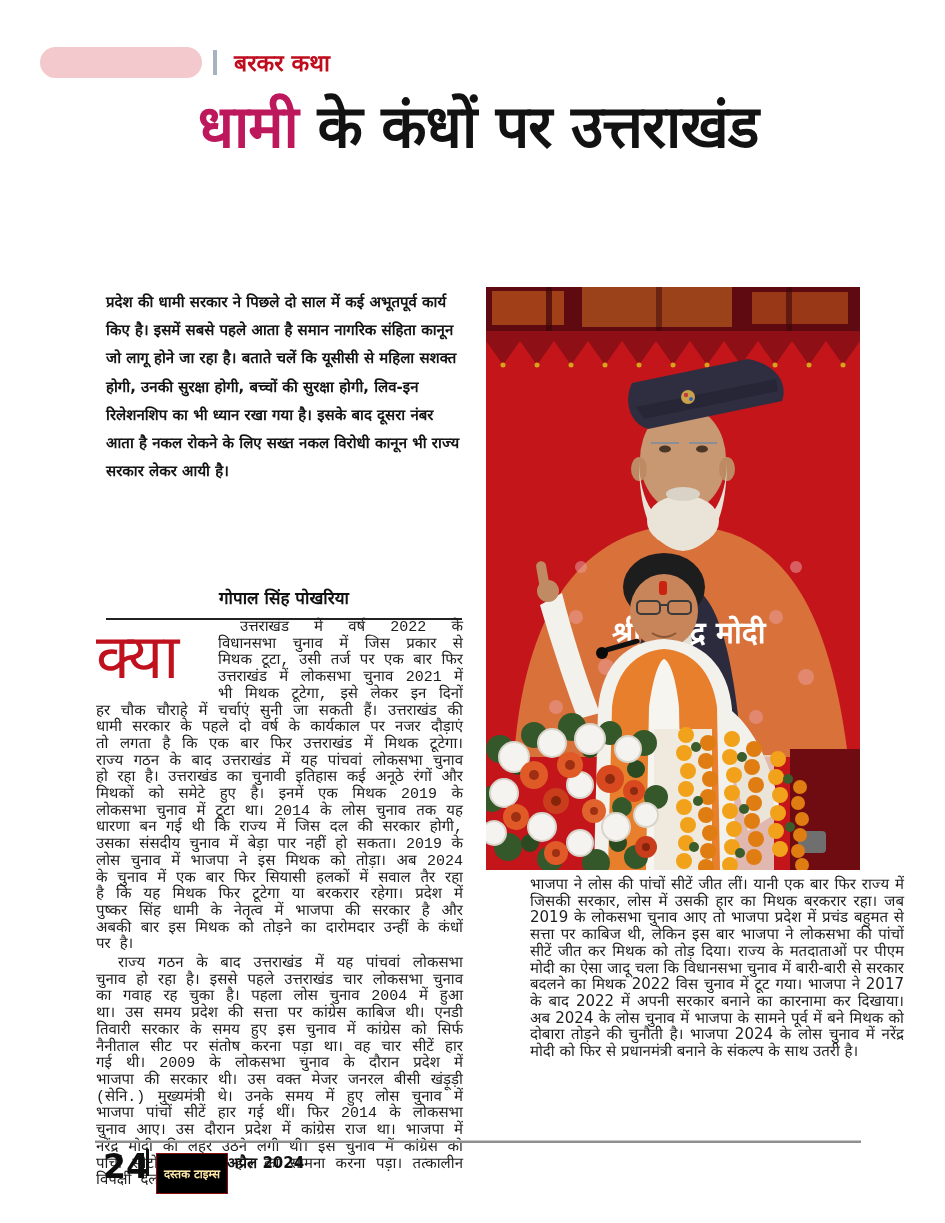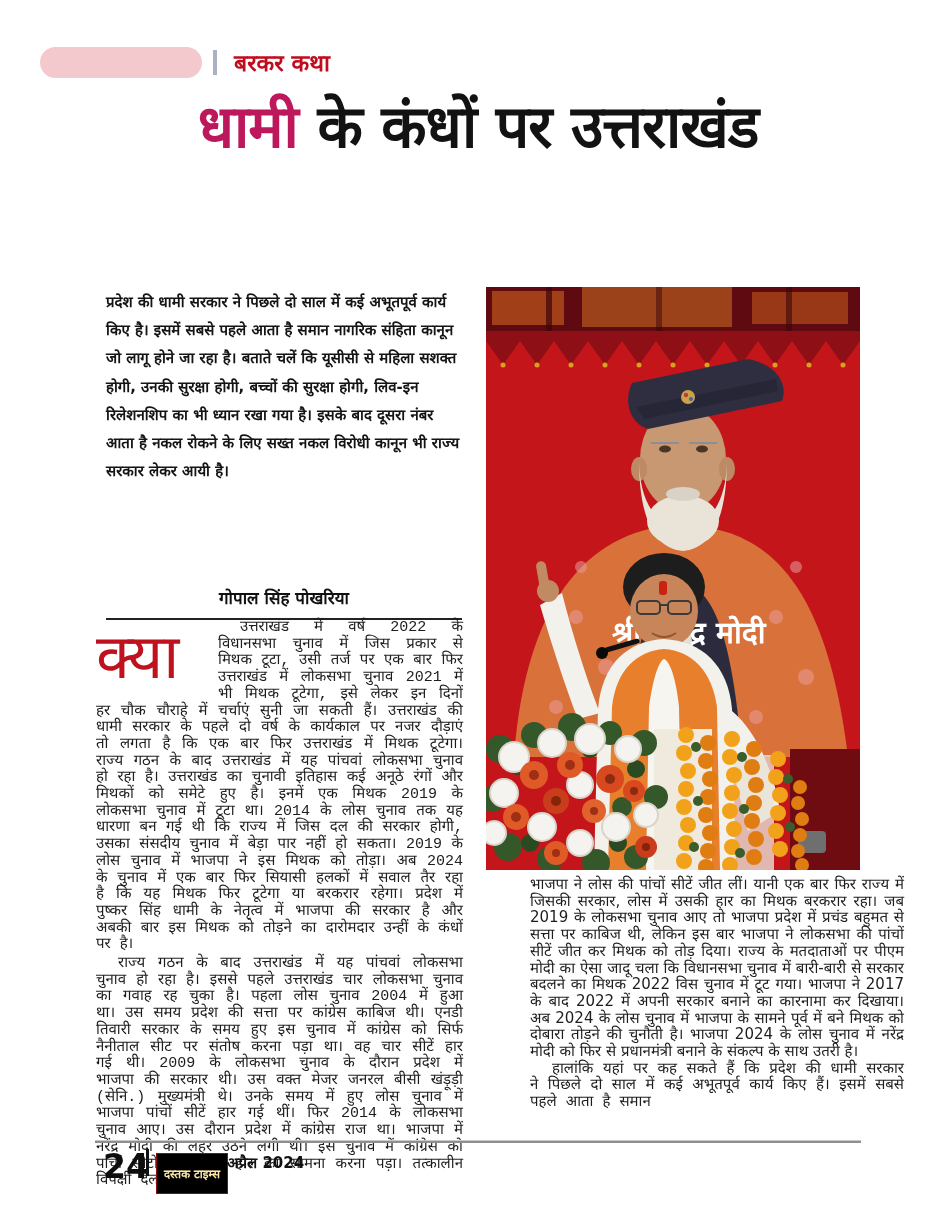--- a/index.html
+++ b/index.html
@@ -288,21 +288,20 @@
   </div>
 
   <div class="leftcol body-text">
     <div class="dropcap">क्या</div>
     <p class="para indent">उत्तराखंड में वर्ष 2022 के विधानसभा चुनाव में जिस प्रकार से मिथक टूटा, उसी तर्ज पर एक बार फिर उत्तराखंड में लोकसभा चुनाव 2021 में भी मिथक टूटेगा, इसे लेकर इन दिनों हर चौक चौराहे में चर्चाएं सुनी जा सकती हैं। उत्तराखंड की धामी सरकार के पहले दो वर्ष के कार्यकाल पर नजर दौड़ाएं तो लगता है कि एक बार फिर उत्तराखंड में मिथक टूटेगा। राज्य गठन के बाद उत्तराखंड में यह पांचवां लोकसभा चुनाव हो रहा है। उत्तराखंड का चुनावी इतिहास कई अनूठे रंगों और मिथकों को समेटे हुए है। इनमें एक मिथक 2019 के लोकसभा चुनाव में टूटा था। 2014 के लोस चुनाव तक यह धारणा बन गई थी कि राज्य में जिस दल की सरकार होगी, उसका संसदीय चुनाव में बेड़ा पार नहीं हो सकता। 2019 के लोस चुनाव में भाजपा ने इस मिथक को तोड़ा। अब 2024 के चुनाव में एक बार फिर सियासी हलकों में सवाल तैर रहा है कि यह मिथक फिर टूटेगा या बरकरार रहेगा। प्रदेश में पुष्कर सिंह धामी के नेतृत्व में भाजपा की सरकार है और अबकी बार इस मिथक को तोड़ने का दारोमदार उन्हीं के कंधों पर है।</p>
     <p class="para indent">राज्य गठन के बाद उत्तराखंड में यह पांचवां लोकसभा चुनाव हो रहा है। इससे पहले उत्तराखंड चार लोकसभा चुनाव का गवाह रह चुका है। पहला लोस चुनाव 2004 में हुआ था। उस समय प्रदेश की सत्ता पर कांग्रेस काबिज थी। एनडी तिवारी सरकार के समय हुए इस चुनाव में कांग्रेस को सिर्फ नैनीताल सीट पर संतोष करना पड़ा था। वह चार सीटें हार गई थी। 2009 के लोकसभा चुनाव के दौरान प्रदेश में भाजपा की सरकार थी। उस वक्त मेजर जनरल बीसी खंड़ूड़ी (सेनि.) मुख्यमंत्री थे। उनके समय में हुए लोस चुनाव में भाजपा पांचों सीटें हार गई थीं। फिर 2014 के लोकसभा चुनाव आए। उस दौरान प्रदेश में कांग्रेस राज था। भाजपा में नरेंद्र मोदी की लहर उठने लगी थी। इस चुनाव में कांग्रेस को पांचों सीटों पर करारी हार का सामना करना पड़ा। तत्कालीन विपक्षी दल</p>
   </div>
 
   <div class="rightcol body-text">
     <p class="para">भाजपा ने लोस की पांचों सीटें जीत लीं। यानी एक बार फिर राज्य में जिसकी सरकार, लोस में उसकी हार का मिथक बरकरार रहा। जब 2019 के लोकसभा चुनाव आए तो भाजपा प्रदेश में प्रचंड बहुमत से सत्ता पर काबिज थी, लेकिन इस बार भाजपा ने लोकसभा की पांचों सीटें जीत कर मिथक को तोड़ दिया। राज्य के मतदाताओं पर पीएम मोदी का ऐसा जादू चला कि विधानसभा चुनाव में बारी-बारी से सरकार बदलने का मिथक 2022 विस चुनाव में टूट गया। भाजपा ने 2017 के बाद 2022 में अपनी सरकार बनाने का कारनामा कर दिखाया। अब 2024 के लोस चुनाव में भाजपा के सामने पूर्व में बने मिथक को दोबारा तोड़ने की चुनौती है। भाजपा 2024 के लोस चुनाव में नरेंद्र मोदी को फिर से प्रधानमंत्री बनाने के संकल्प के साथ उतरी है।</p>
-    <p class="para indent">हालांकि यहां पर कह सकते हैं कि प्रदेश की धामी सरकार ने पिछले दो साल में कई अभूतपूर्व कार्य किए हैं। इसमें सबसे पहले आता है समान</p>
   </div>
 
   <div class="footer-rule"></div>
   <div class="page-number">24</div>
   <div class="footer-bar"></div>
   <div class="mag-badge">दस्तक टाइम्स</div>
   <div class="issue-date">अप्रैल 2024</div>
 
 </div>
 

